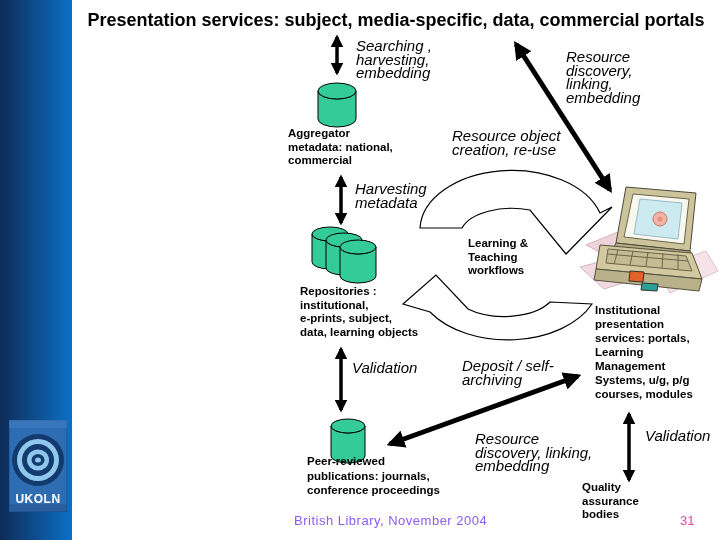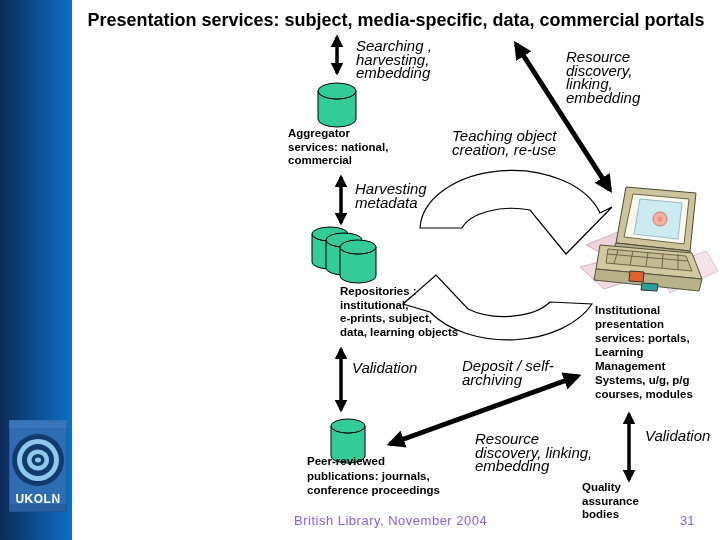--- a/index.html
+++ b/index.html
@@ -7,21 +7,21 @@
          font-family:"Liberation Sans",sans-serif;color:#000;}
   .sidebar{position:absolute;left:0;top:0;width:72px;height:540px;
            background:linear-gradient(90deg,#0d2b57 0%,#0c70c6 100%);}
   .overlay{position:absolute;left:0;top:0;}
   .art{position:absolute;}
   .lbl{position:absolute;white-space:pre-line;}
   .b{font-weight:bold;font-size:11.5px;line-height:13.5px;}
   .i{font-style:italic;font-size:15px;line-height:13.5px;}
   .title{left:76px;right:4px;top:10px;text-align:center;font-weight:bold;font-size:18px;}
   .footer{left:294px;top:513px;font-size:13px;color:#8b5cf6;letter-spacing:0.5px;}
-  .pageno{left:680px;top:513px;font-size:13px;color:#8b5cf6;}
+  .pageno{left:680px;top:513px;font-size:13px;color:#ec4899;}
   .logo-text{left:10px;top:492px;width:56px;text-align:center;color:#ffffff;
              font-weight:bold;font-size:12px;letter-spacing:0.5px;}
 </style>
 </head>
 <body>
 
 <div class="slide">
 
   <div class="sidebar"></div>
 
@@ -108,27 +108,30 @@
   <div class="lbl title">Presentation services: subject, media-specific, data, commercial portals</div>
 
   <div class="lbl i" style="left:356px;top:39px;">Searching ,
 harvesting,
 embedding</div>
   <div class="lbl i" style="left:566px;top:50px;">Resource
 discovery,
 linking,
 embedding</div>
   <div class="lbl b" style="left:288px;top:127px;">Aggregator
-services: national,
+metadata: national,
 commercial</div>
-  <div class="lbl i" style="left:452px;top:129px;">Teaching object
+  <div class="lbl i" style="left:452px;top:129px;">Resource object
 creation, re-use</div>
   <div class="lbl i" style="left:355px;top:182px;">Harvesting
 metadata</div>
-  <div class="lbl b" style="left:300px;top:285px;margin-left:40px;">Repositories :
+  <div class="lbl b" style="left:468px;top:237px;">Learning &amp;
+Teaching
+workflows</div>
+  <div class="lbl b" style="left:300px;top:285px;">Repositories :
 institutional,
 e-prints, subject,
 data, learning objects</div>
   <div class="lbl i" style="left:352px;top:361px;">Validation</div>
   <div class="lbl b" style="left:595px;top:303px;line-height:14px;">Institutional
 presentation
 services: portals,
 Learning
 Management
 Systems, u/g, p/g

